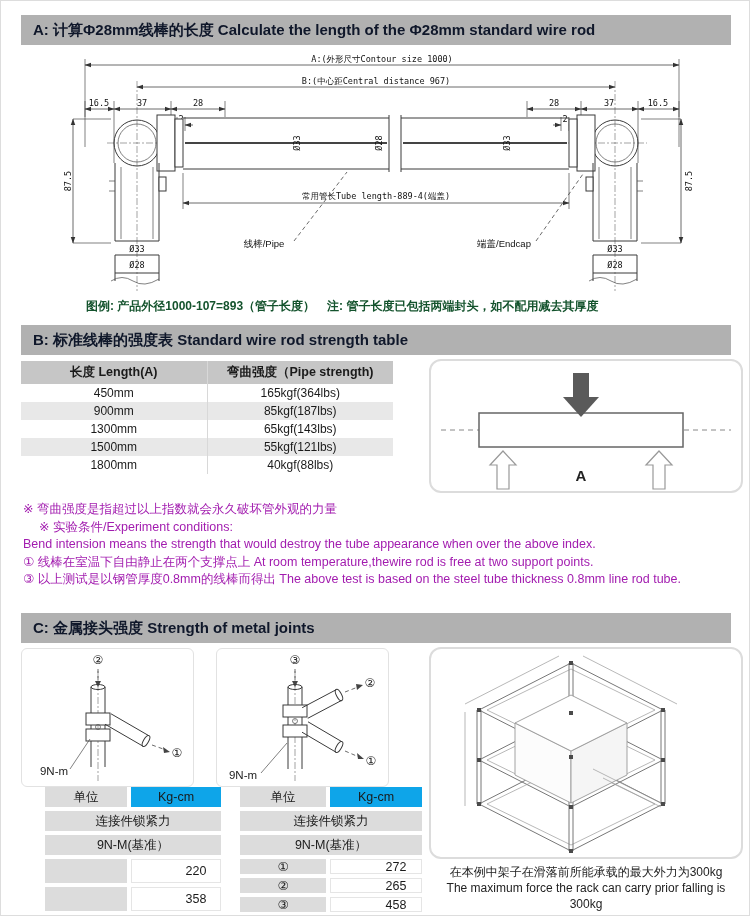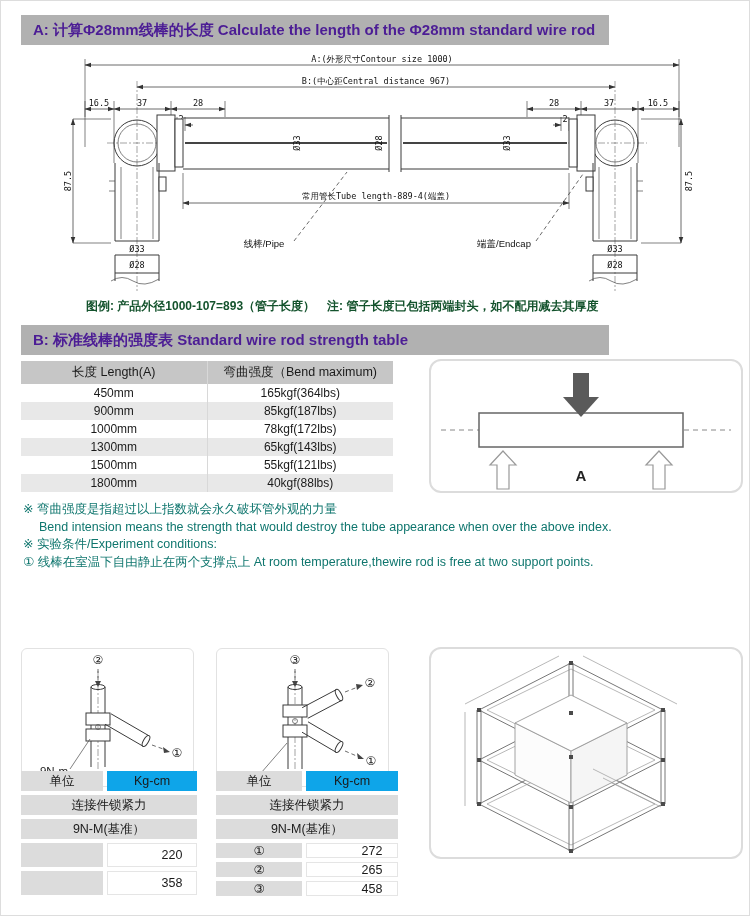--- a/index.html
+++ b/index.html
@@ -1,45 +1,45 @@
 <!DOCTYPE html>
 <html><head>
 <meta charset="utf-8">
 <style>
   html,body { margin:0; padding:0; background:#fff; }
   .page { position:relative; width:750px; height:916px; background:#fff;
           border:1px solid #ddd; box-sizing:border-box; overflow:hidden;
           font-family:"Liberation Sans","DejaVu Sans",sans-serif; color:#1a1a1a; }
-  .sec-header { position:absolute; left:20px; width:588px; height:30px;
-          background:#b1b1b1; color:#4c1d95; font-size:15px; font-weight:bold;
+  .sec-header { position:absolute; left:20px; width:710px; height:30px;
+          background:#b1b1b1; color:#0f172a; font-size:15px; font-weight:bold;
           line-height:30px; padding-left:12px; box-sizing:border-box; }
   
   .dwg { position:absolute; left:48px; top:50px; }
   .capA { position:absolute; left:85px; top:297px; width:580px; text-align:left;
           font-size:12px; font-weight:bold; color:#14532d; }
   
   .tblB { position:absolute; left:20px; top:360px; width:372px; border-collapse:collapse;
           font-size:12px; text-align:center; table-layout:fixed; }
-  .tblB th { background:#c6c6c6; height:21px; font-weight:normal; font-size:12.5px; }
+  .tblB th { background:#c6c6c6; height:21px; font-weight:bold; font-size:12.5px; }
   .tblB td { height:16px; }
   .tblB tbody tr:nth-child(even) td { background:#e8e8e8; }
   .tblB th + th, .tblB td + td { border-left:1px solid #d8d8d8; }
   .boxRound { position:absolute; border:2px solid #dcdcdc; border-radius:12px;
           background:#fff; box-sizing:border-box; }
   .boxB { left:428px; top:358px; width:314px; height:134px; }
   .notes { position:absolute; left:22px; top:500px; width:710px; font-size:12.5px;
-          line-height:17.5px; color:#0f766e; }
+          line-height:17.5px; color:#a21caf; }
   .notes div:nth-child(2) { padding-left:16px; }
   
   .boxJ { position:absolute; border:1.5px solid #e2e2e2; border-radius:6px;
           background:#fff; box-sizing:border-box; }
   .box1 { left:20px; top:647px; width:173px; height:139px; }
   .box2 { left:215px; top:647px; width:173px; height:139px; }
   .box3 { left:428px; top:646px; width:314px; height:212px; }
-  .ctable { position:absolute; top:770px; }
+  .ctable { position:absolute; top:786px;margin-left:24px; }
   .ct-row { display:flex; gap:4px; margin-bottom:4px; }
   .ct-cell { background:#dcdcdc; font-size:12.5px; display:flex; align-items:center;
           justify-content:center; flex:1; }
   .ct-cell.hdr2 { background:#0ea5e9; }
   .ct-cell.val { background:#fff; border:1px solid #e5e5e5; box-sizing:border-box;padding-left:40px; }
   .capC { position:absolute; left:428px; top:863px; width:314px; text-align:center;
           font-size:12px; line-height:16px; color:#222; }
   
   .cad   { stroke:#3a3a3a; stroke-width:1; fill:none; }
   .cadf  { stroke:#3a3a3a; stroke-width:1; fill:#fff; }
@@ -210,35 +210,31 @@
   </svg>
 
   <div class="capA">图例: 产品外径1000-107=893（管子长度）　注: 管子长度已包括两端封头，如不配用减去其厚度</div>
 
   <div class="sec-header" style="top:324px">B: 标准线棒的强度表  Standard wire rod strength table</div>
 
   <table class="tblB">
     <thead>
       <tr>
         <th>长度 Length(A)</th>
-        <th>弯曲强度（Bend maximum)</th>
+        <th>弯曲强度（Pipe strength)</th>
       </tr>
     </thead>
     <tbody>
       <tr>
           <td>450mm</td>
           <td>165kgf(364lbs)</td>
         </tr>
       <tr>
           <td>900mm</td>
           <td>85kgf(187lbs)</td>
-        </tr>
-      <tr>
-          <td>1000mm</td>
-          <td>78kgf(172lbs)</td>
         </tr>
       <tr>
           <td>1300mm</td>
           <td>65kgf(143lbs)</td>
         </tr>
       <tr>
           <td>1500mm</td>
           <td>55kgf(121lbs)</td>
         </tr>
       <tr>
@@ -257,25 +253,27 @@
         <polygon points="132,36 168,36 150,56" fill="#5a5a5a"></polygon>
       </g>
       <path d="M72,90 L85,104 L78,104 L78,128 L66,128 L66,104 L59,104 Z" fill="#fff" stroke="#999" stroke-width="1.2"></path>
       <path d="M228,90 L241,104 L234,104 L234,128 L222,128 L222,104 L215,104 Z" fill="#fff" stroke="#999" stroke-width="1.2"></path>
       <text x="150" y="120" text-anchor="middle" font-size="15" font-weight="bold" fill="#222">A</text>
     </svg>
   </div>
 
   <div class="notes">
     <div>※ 弯曲强度是指超过以上指数就会永久破坏管外观的力量</div>
+    <div>※ 实验条件/Experiment conditions:</div>
     <div>Bend intension means the strength that would destroy the tube appearance when over the above index.</div>
-    <div>※ 实验条件/Experiment conditions:</div>
     <div>① 线棒在室温下自由静止在两个支撑点上 At room temperature,thewire rod is free at two support points.</div>
-  </div>
-
+    <div>③ 以上测试是以钢管厚度0.8mm的线棒而得出 The above test is based on the steel tube thickness 0.8mm line rod tube.</div>
+  </div>
+
+  <div class="sec-header" style="top:612px">C: 金属接头强度 Strength of metal joints</div>
 
   <div class="boxJ box1">
     <svg width="170" height="136" viewBox="0 0 170 136">
       <line class="ctr" x1="76" y1="22" x2="76" y2="132"></line>
       <text class="jlbl" x="76" y="15" text-anchor="middle">②</text>
       <line class="dash" x1="76" y1="20" x2="76" y2="32"></line>
         <polygon points="73,32 79,32 76,38" fill="#444"></polygon>
       <ellipse class="cad" cx="76" cy="38" rx="7" ry="2.5"></ellipse>
       <line class="cad" x1="69" y1="38" x2="69" y2="118"></line>
         <line class="cad" x1="83" y1="38" x2="83" y2="118"></line>
@@ -412,14 +410,18 @@
     <div class="ct-row" style="height:15px">
       <div class="ct-cell" style="flex:0 0 86px">②</div>
       <div class="ct-cell val">265</div>
     </div>
     <div class="ct-row" style="height:15px">
       <div class="ct-cell" style="flex:0 0 86px">③</div>
       <div class="ct-cell val">458</div>
     </div>
   </div>
 
+  <div class="capC">
+    <div>在本例中架子在滑落前所能承载的最大外力为300kg</div>
+    <div>The maximum force the rack can carry prior falling is 300kg</div>
+  </div>
 
 </div>
 
 </body></html>

